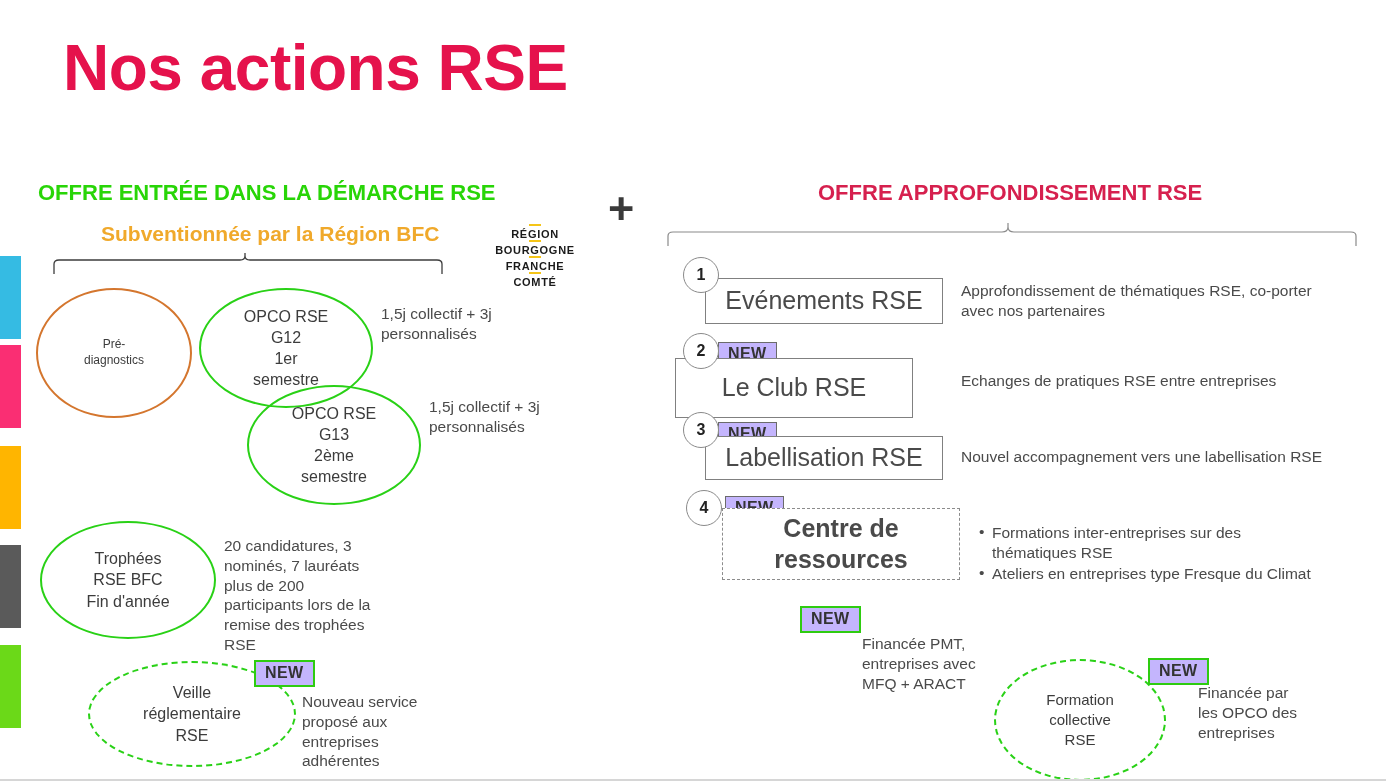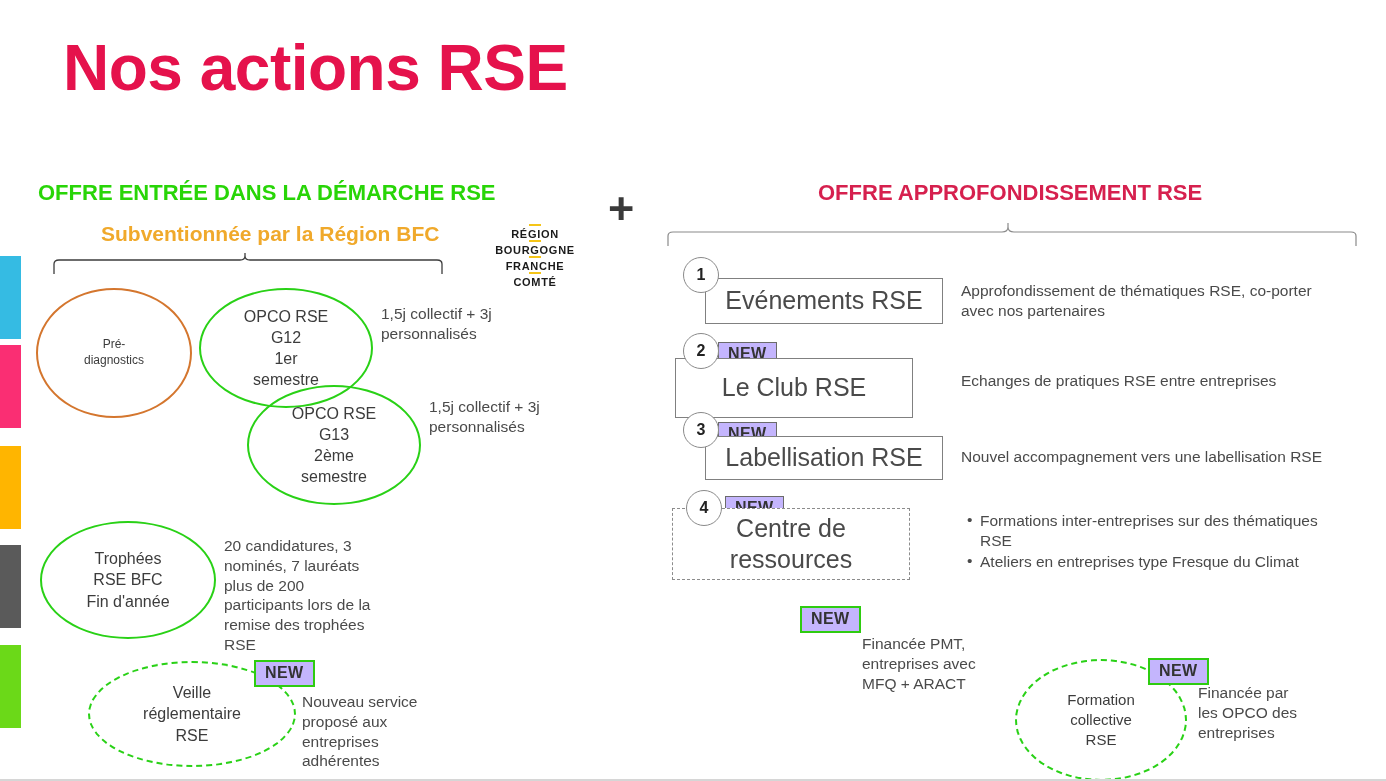--- a/index.html
+++ b/index.html
@@ -179,21 +179,21 @@
     text-align: center;
     line-height: 1.25;
   }
   .desc {
     position: absolute;
     font-size: 15.5px;
     color: #4A4A4A;
     line-height: 1.3;
   }
   .desc ul {
-    margin: 0;
+    margin: 12px;
     padding: 0 0 0 14px;
     list-style: none;
   }
   .desc ul li {
     position: relative;
     margin-bottom: 1px;
   }
   .desc ul li::before {
     content: "\2022";
     position: absolute;
@@ -292,34 +292,34 @@
 
   <div class="num-circle" style="left:683px;top:412px;">3</div>
   <div class="new-badge grey" style="left:718px;top:422px;">NEW</div>
   <div class="item-box solid" style="left:705px;top:436px;width:238px;height:44px;">
     <span class="item-label">Labellisation RSE</span>
   </div>
   <div class="desc" style="left:961px;top:447px;width:390px;">Nouvel accompagnement vers une labellisation RSE</div>
 
   <div class="num-circle" style="left:686px;top:490px;">4</div>
   <div class="new-badge grey" style="left:725px;top:496px;">NEW</div>
-  <div class="item-box dashed" style="left:672px;top:508px;width:238px;height:72px;">
+  <div class="item-box dashed" style="left:722px;top:508px;width:238px;height:72px;font-weight:bold;">
     <span class="item-label">Centre de ressources</span>
   </div>
   <div class="desc" style="left:966px;top:511px;width:360px;">
     <ul>
       <li>Formations inter-entreprises sur des thématiques RSE</li>
       <li>Ateliers en entreprises type Fresque du Climat</li>
     </ul>
   </div>
 
   <div class="new-badge green" style="left:800px;top:606px;">NEW</div>
   <div class="note" style="left:862px;top:634px;width:125px;">Financée PMT, entreprises avec MFQ + ARACT</div>
 
-  <div class="ellipse dashed-green" style="left:1015px;top:659px;width:172px;height:122px;font-size:15px;">
+  <div class="ellipse dashed-green" style="left:994px;top:659px;width:172px;height:122px;font-size:15px;">
     <span style="white-space:pre-line;">Formation
 collective
 RSE</span>
   </div>
   <div class="new-badge green" style="left:1148px;top:658px;">NEW</div>
   <div class="note" style="left:1198px;top:683px;width:110px;">Financée par les OPCO des entreprises</div>
 
 </div>
 
 </body></html>

